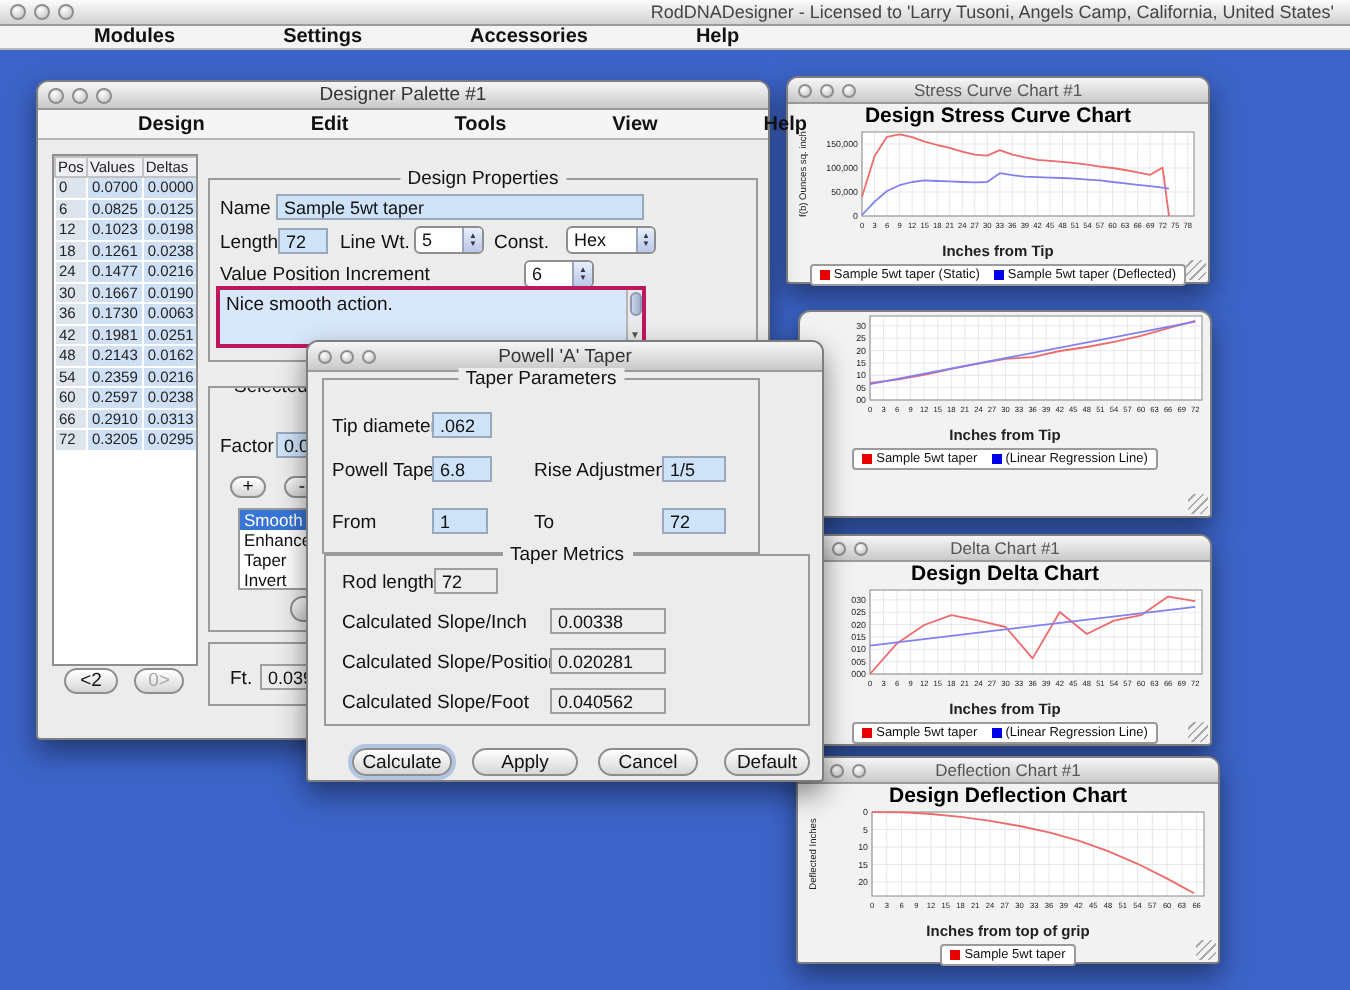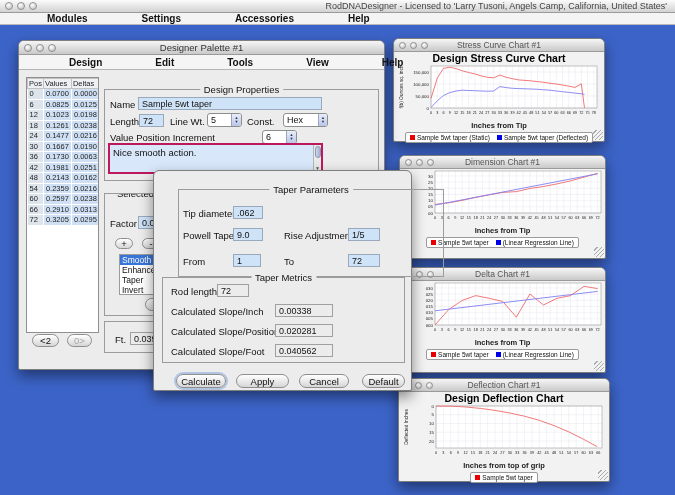--- a/index.html
+++ b/index.html
@@ -353,28 +353,20 @@
     <div class="legend">
         <div class="box">
           <span class="lg-item"><span class="lg-sq" style="background: rgb(232, 0, 0);"></span>Sample 5wt taper (Static)</span>
           <span class="lg-item"><span class="lg-sq" style="background: rgb(0, 0, 232);"></span>Sample 5wt taper (Deflected)</span>
         </div>
       </div>
     <div class="resize-grip"></div>
   </div>
 
   <div class="window chart-window" style="left:399px;top:155px;width:207px;height:104px;z-index:1;">
-    <div class="titlebar">
-      <div class="lights small">
-        <span class="light"></span>
-        <span class="light"></span>
-        <span class="light"></span>
-      </div>
-      <span class="title">Dimension Chart #1</span>
-    </div>
     <svg class="chart-svg" width="204" height="58" viewBox="0 0 204 58">
         <rect x="34" y="2" width="166" height="42" fill="#ffffff"></rect>
         <line x1="34" y1="2" x2="34" y2="44" stroke="#e1e1ea" stroke-width="0.4"></line>
         <line x1="40.775510204081634" y1="2" x2="40.775510204081634" y2="44" stroke="#e1e1ea" stroke-width="0.4"></line>
         <line x1="47.55102040816327" y1="2" x2="47.55102040816327" y2="44" stroke="#e1e1ea" stroke-width="0.4"></line>
         <line x1="54.326530612244895" y1="2" x2="54.326530612244895" y2="44" stroke="#e1e1ea" stroke-width="0.4"></line>
         <line x1="61.10204081632653" y1="2" x2="61.10204081632653" y2="44" stroke="#e1e1ea" stroke-width="0.4"></line>
         <line x1="67.87755102040816" y1="2" x2="67.87755102040816" y2="44" stroke="#e1e1ea" stroke-width="0.4"></line>
         <line x1="74.65306122448979" y1="2" x2="74.65306122448979" y2="44" stroke="#e1e1ea" stroke-width="0.4"></line>
         <line x1="81.42857142857142" y1="2" x2="81.42857142857142" y2="44" stroke="#e1e1ea" stroke-width="0.4"></line>
@@ -450,20 +442,21 @@
 
   <div class="window chart-window" style="left:399px;top:267px;width:207px;height:106px;z-index:1;">
     <div class="titlebar">
       <div class="lights small">
         <span class="light"></span>
         <span class="light"></span>
         <span class="light"></span>
       </div>
       <span class="title">Delta Chart #1</span>
     </div>
+    <div class="chart-title">Design Delta Chart</div>
     <svg class="chart-svg" width="204" height="58" viewBox="0 0 204 58">
         <rect x="34" y="2" width="166" height="42" fill="#ffffff"></rect>
         <line x1="34" y1="2" x2="34" y2="44" stroke="#e1e1ea" stroke-width="0.4"></line>
         <line x1="40.775510204081634" y1="2" x2="40.775510204081634" y2="44" stroke="#e1e1ea" stroke-width="0.4"></line>
         <line x1="47.55102040816327" y1="2" x2="47.55102040816327" y2="44" stroke="#e1e1ea" stroke-width="0.4"></line>
         <line x1="54.326530612244895" y1="2" x2="54.326530612244895" y2="44" stroke="#e1e1ea" stroke-width="0.4"></line>
         <line x1="61.10204081632653" y1="2" x2="61.10204081632653" y2="44" stroke="#e1e1ea" stroke-width="0.4"></line>
         <line x1="67.87755102040816" y1="2" x2="67.87755102040816" y2="44" stroke="#e1e1ea" stroke-width="0.4"></line>
         <line x1="74.65306122448979" y1="2" x2="74.65306122448979" y2="44" stroke="#e1e1ea" stroke-width="0.4"></line>
         <line x1="81.42857142857142" y1="2" x2="81.42857142857142" y2="44" stroke="#e1e1ea" stroke-width="0.4"></line>
@@ -612,27 +605,35 @@
     <div class="chart-xlabel">Inches from top of grip</div>
     <div class="legend">
         <div class="box">
           <span class="lg-item"><span class="lg-sq" style="background: rgb(232, 0, 0);"></span>Sample 5wt taper</span>
         </div>
       </div>
     <div class="resize-grip"></div>
   </div>
 
   <div class="window" id="win-dialog" style="left:153px;top:170px;width:259px;height:221px;z-index:3;">
-
-    <div class="groupbox" style="left:24px;top:18px;width:266px;height:88px;">
+    <div class="titlebar" style="height:15px;">
+      <div class="lights small">
+        <span class="light"></span>
+        <span class="light"></span>
+        <span class="light"></span>
+      </div>
+      <span class="title">Powell 'A' Taper</span>
+    </div>
+
+    <div class="groupbox" style="left:7px;top:18px;width:219px;height:88px;">
       <span class="gb-title">Taper Parameters</span>
       <span class="lbl" style="left:4px;top:18px;">Tip diameter</span>
       <div class="field" style="left:54px;top:16px;width:30px;">.062</div>
       <span class="lbl" style="left:4px;top:40px;">Powell Taper #</span>
-      <div class="field" style="left:54px;top:38px;width:30px;">9.0</div>
+      <div class="field" style="left:54px;top:38px;width:30px;">6.8</div>
       <span class="lbl" style="left:105px;top:40px;">Rise Adjustment</span>
       <div class="field" style="left:169px;top:38px;width:32px;">1/5</div>
       <span class="lbl" style="left:4px;top:66px;">From</span>
       <div class="field" style="left:54px;top:64px;width:28px;">1</div>
       <span class="lbl" style="left:105px;top:66px;">To</span>
       <div class="field" style="left:169px;top:64px;width:32px;">72</div>
     </div>
 
     <div class="groupbox" style="left:8px;top:106px;width:243px;height:86px;">
       <span class="gb-title">Taper Metrics</span>

